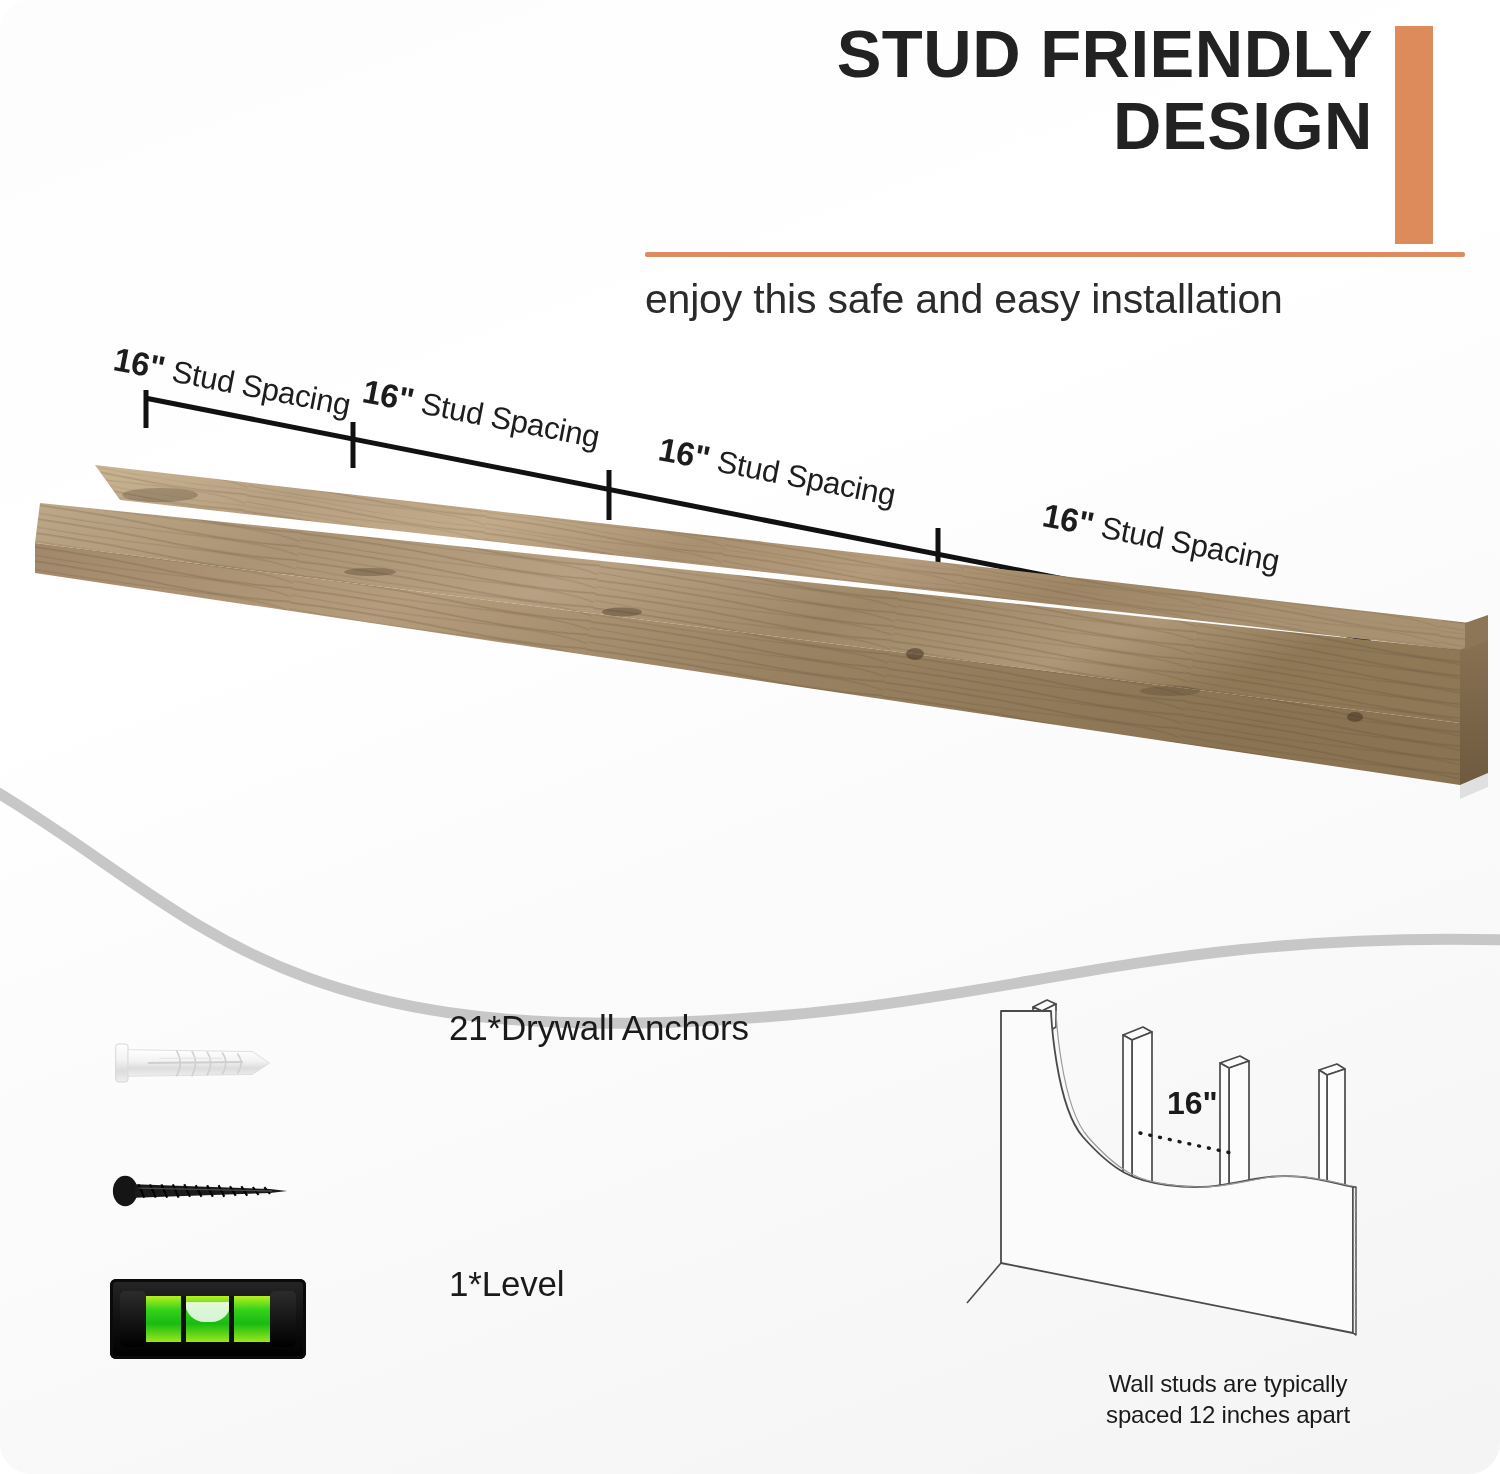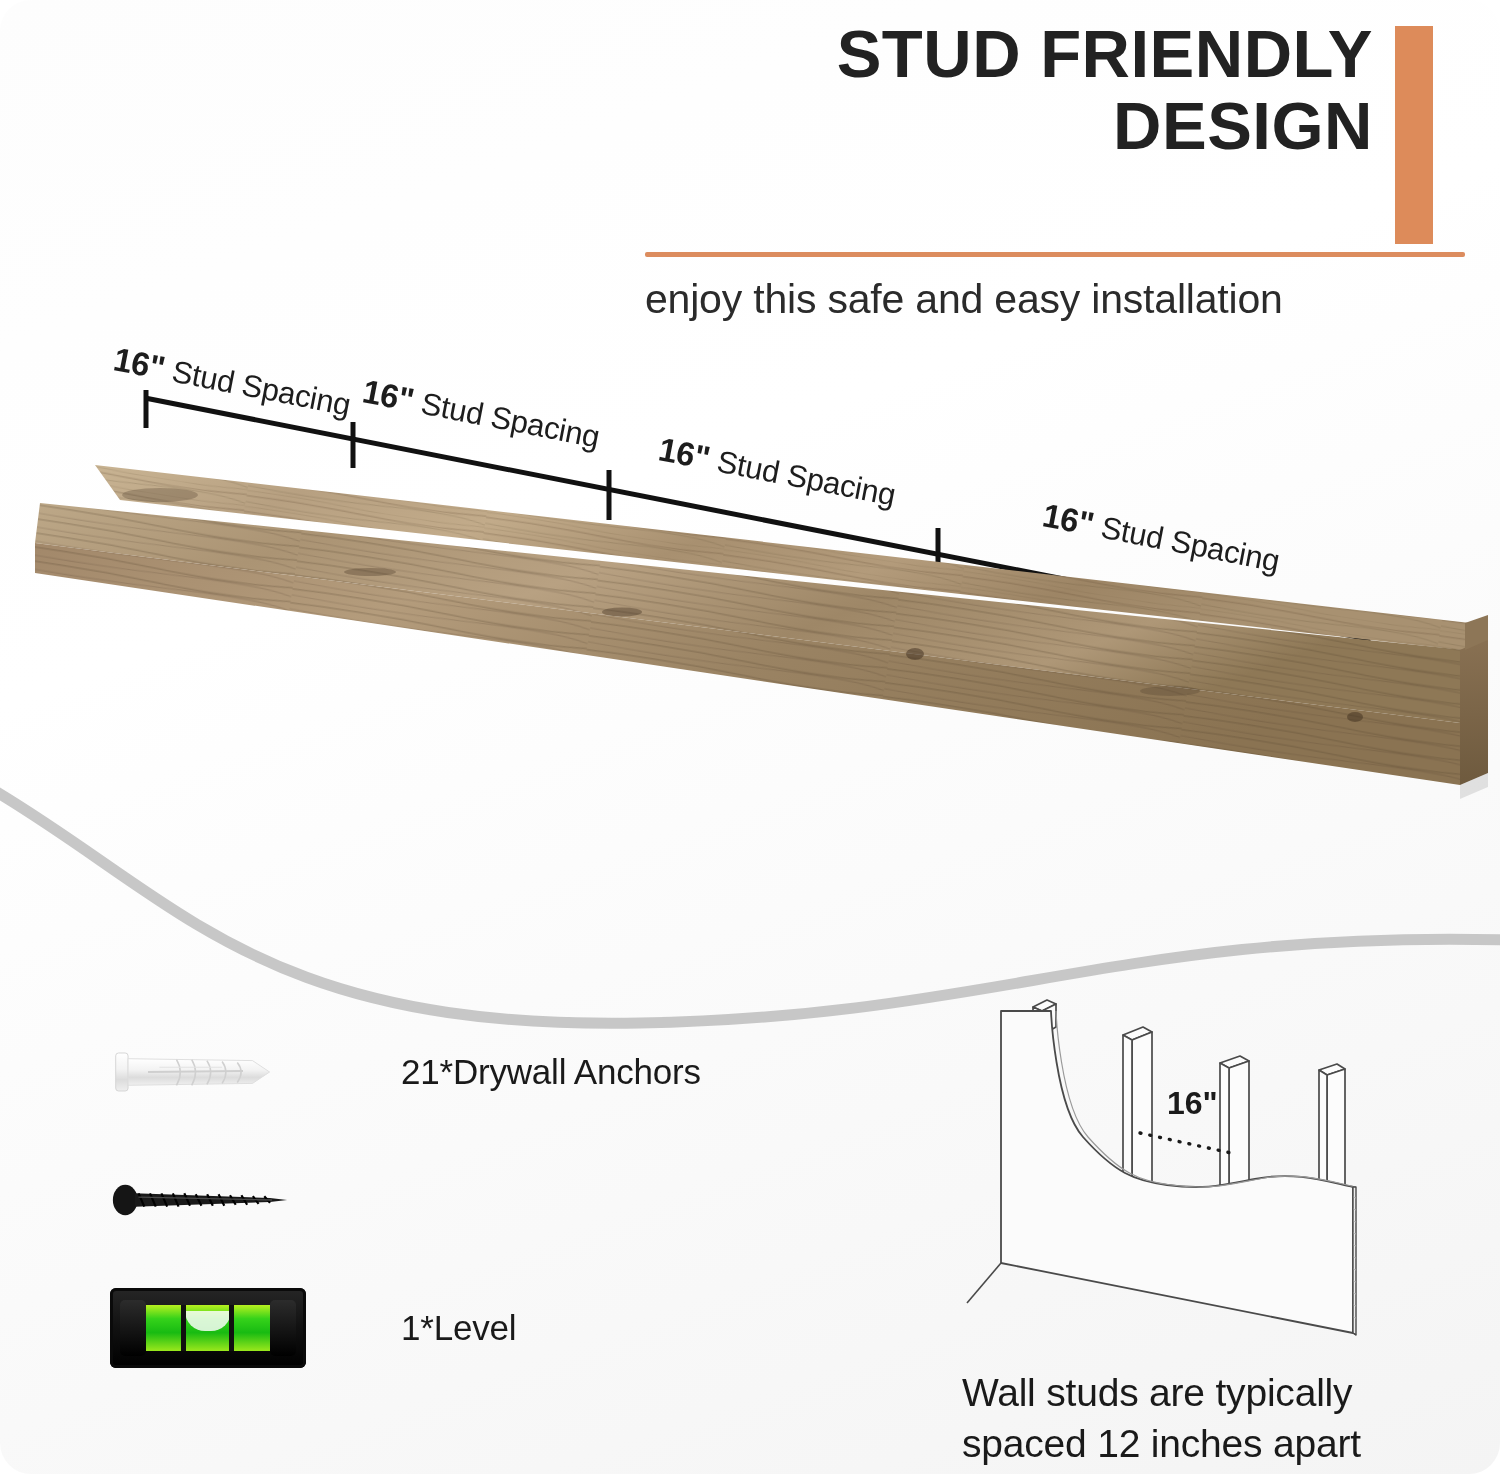--- a/index.html
+++ b/index.html
@@ -108,22 +108,22 @@
 
   
   .parts {
     position: absolute;
     left: 100px;
     top: 1008px;
     width: 660px;
   }
   .part-row {
     display: flex;
-    align-items: center;
     height: 128px;
+    gap: 48px;
   }
   .part-icon {
     width: 215px;
     height: 110px;
     flex: 0 0 215px;
     display: flex;
     align-items: center;
     justify-content: flex-start;
     padding-left: 10px;
     box-sizing: border-box;
@@ -205,24 +205,25 @@
   
   .wall-illustration {
     position: absolute;
     left: 955px;
     top: 985px;
     width: 500px;
     height: 370px;
   }
   .wall-caption {
     position: absolute;
-    left: 962px;
+    left: 993px;
     top: 1368px;
     width: 470px;
-    font-size: 39px;
+    text-align: center;
+    font-size: 24px;
     line-height: 1.30;
     color: #1a1a1a;
     letter-spacing: -0.2px;
   }
 </style>
 </head>
 <body>
 
 <div id="page">
 

